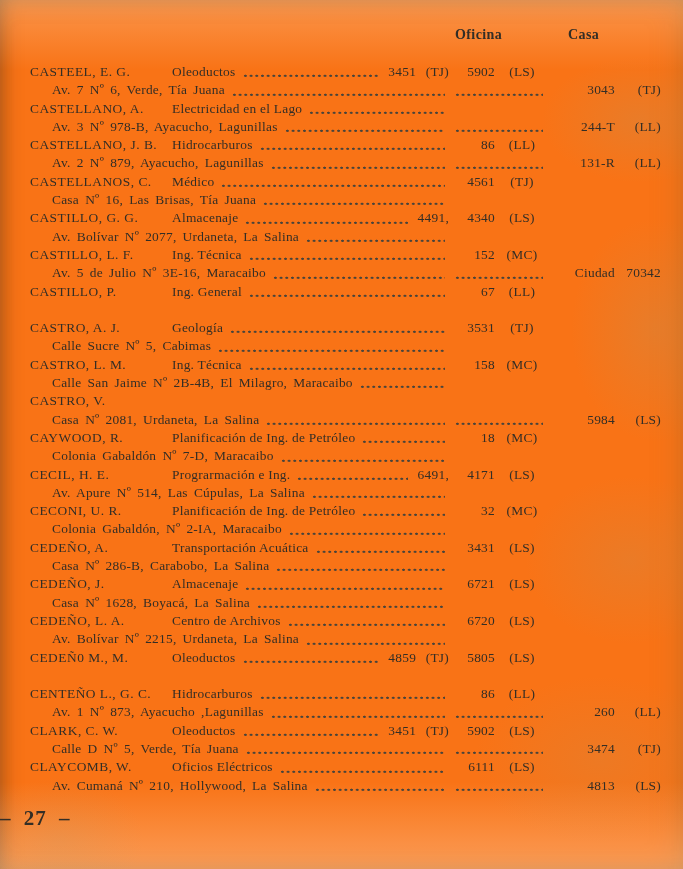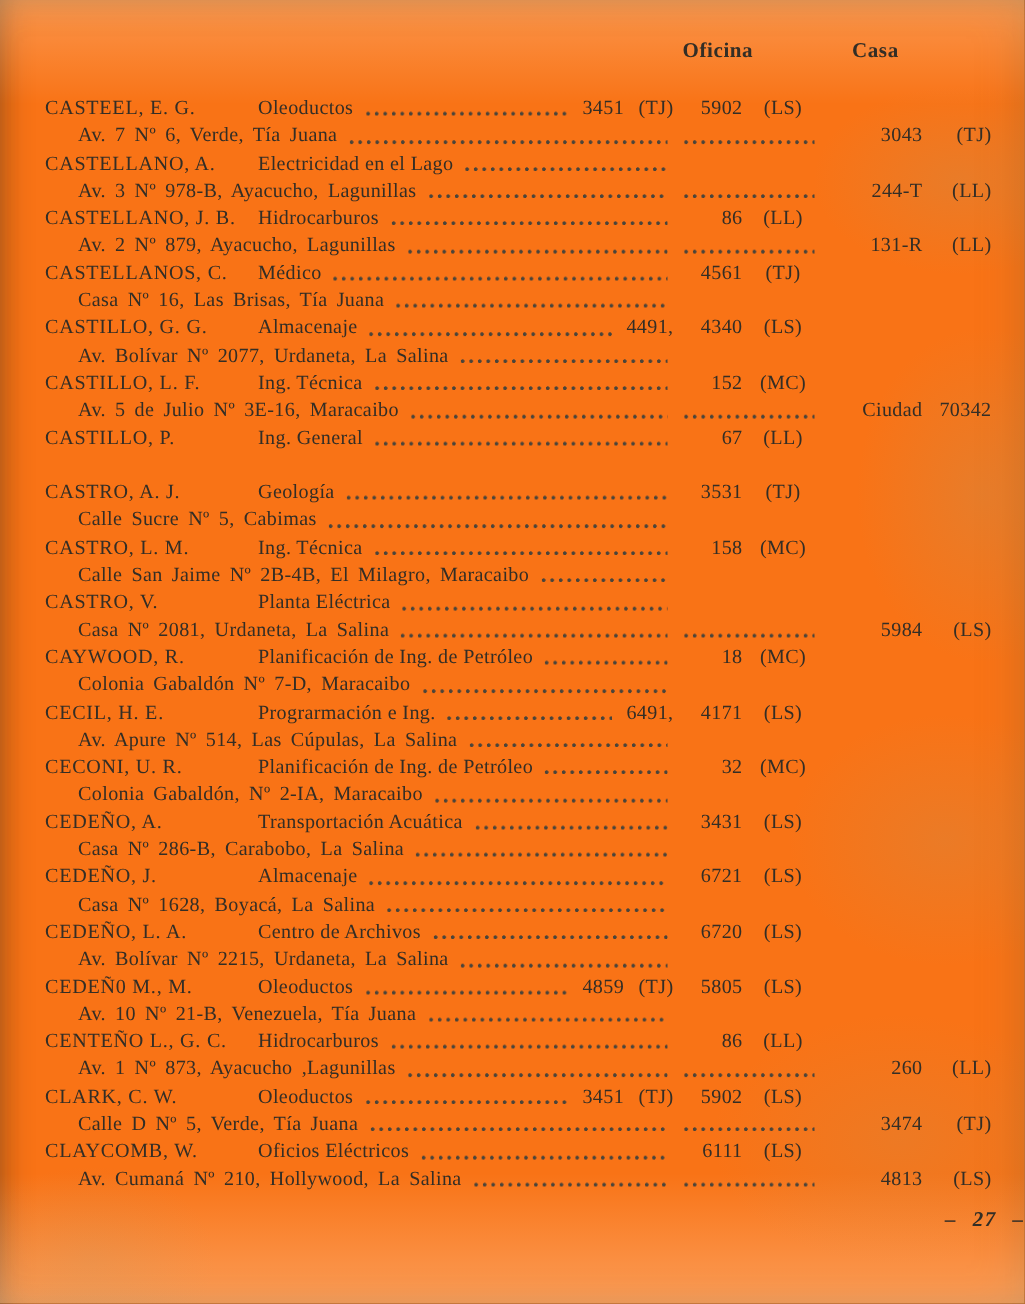--- a/index.html
+++ b/index.html
@@ -52,22 +52,22 @@
     background-size:5.7px 100%;background-repeat:repeat-x;}
   .mid{flex:0 0 100px;width:100px;align-self:stretch;}
   .mid.dotted{
     background-image:radial-gradient(circle at 2.4px calc(100% - 5.2px), #4a443a 1.02px, rgba(0,0,0,0) 1.45px);
     background-size:5.7px 100%;background-repeat:repeat-x;
     margin:0 6px;flex-basis:88px;}
   .of-num{flex:0 0 46px;width:46px;text-align:right;}
   .of-code{flex:0 0 54px;width:54px;text-align:center;}
   .casa-num{flex:0 0 66px;width:66px;text-align:right;}
   .casa-code{flex:0 0 52px;width:52px;text-align:right;padding-right:6px;box-sizing:border-box;}
-  .page-number{position:absolute;top:806px;left:0;width:100%;text-align:right;
-    font-weight:bold;font-size:14px;letter-spacing:1px;word-spacing:6px;font-style:italic;}
+  .page-number{position:absolute;top:806px;left:0;width:100%;text-align:left;
+    font-weight:bold;font-size:21px;letter-spacing:1px;word-spacing:6px;}
 </style>
 </head>
 <body>
 
 <div id="page">
   <div class="texture"></div>
 
   <div class="col-headers">
     <span class="col-oficina">Oficina</span>
     <span class="col-casa">Casa</span>
@@ -277,25 +277,20 @@
       </span>
       <span class="mid"></span>
       <span class="casa-num"></span>
       <span class="casa-code"></span>
     </div>
   </div>
 
   <div class="entry">
     <div class="row row-main">
       <span class="name">CASTRO, V.</span>
-      <span class="dept-area">
-        <span class="dept">Planta Eléctrica</span>
-        <span class="dots"></span>
-
-      </span>
       <span class="of-num"></span>
       <span class="of-code"></span>
       <span class="casa-num"></span>
       <span class="casa-code"></span>
     </div>
     <div class="row row-addr">
       <span class="addr-area">
         <span class="addr">Casa Nº 2081, Urdaneta, La Salina</span>
         <span class="dots"></span>
       </span>
@@ -457,21 +452,20 @@
         <span class="dots"></span>
         <span class="dept-phone">4859 (TJ)</span>
       </span>
       <span class="of-num">5805</span>
       <span class="of-code">(LS)</span>
       <span class="casa-num"></span>
       <span class="casa-code"></span>
     </div>
     <div class="row row-addr">
       <span class="addr-area">
-        <span class="addr">Av. 10 Nº 21-B, Venezuela, Tía Juana</span>
         <span class="dots"></span>
       </span>
       <span class="mid"></span>
       <span class="casa-num"></span>
       <span class="casa-code"></span>
     </div>
   </div>
 
   <div class="entry">
     <div class="row row-main">

